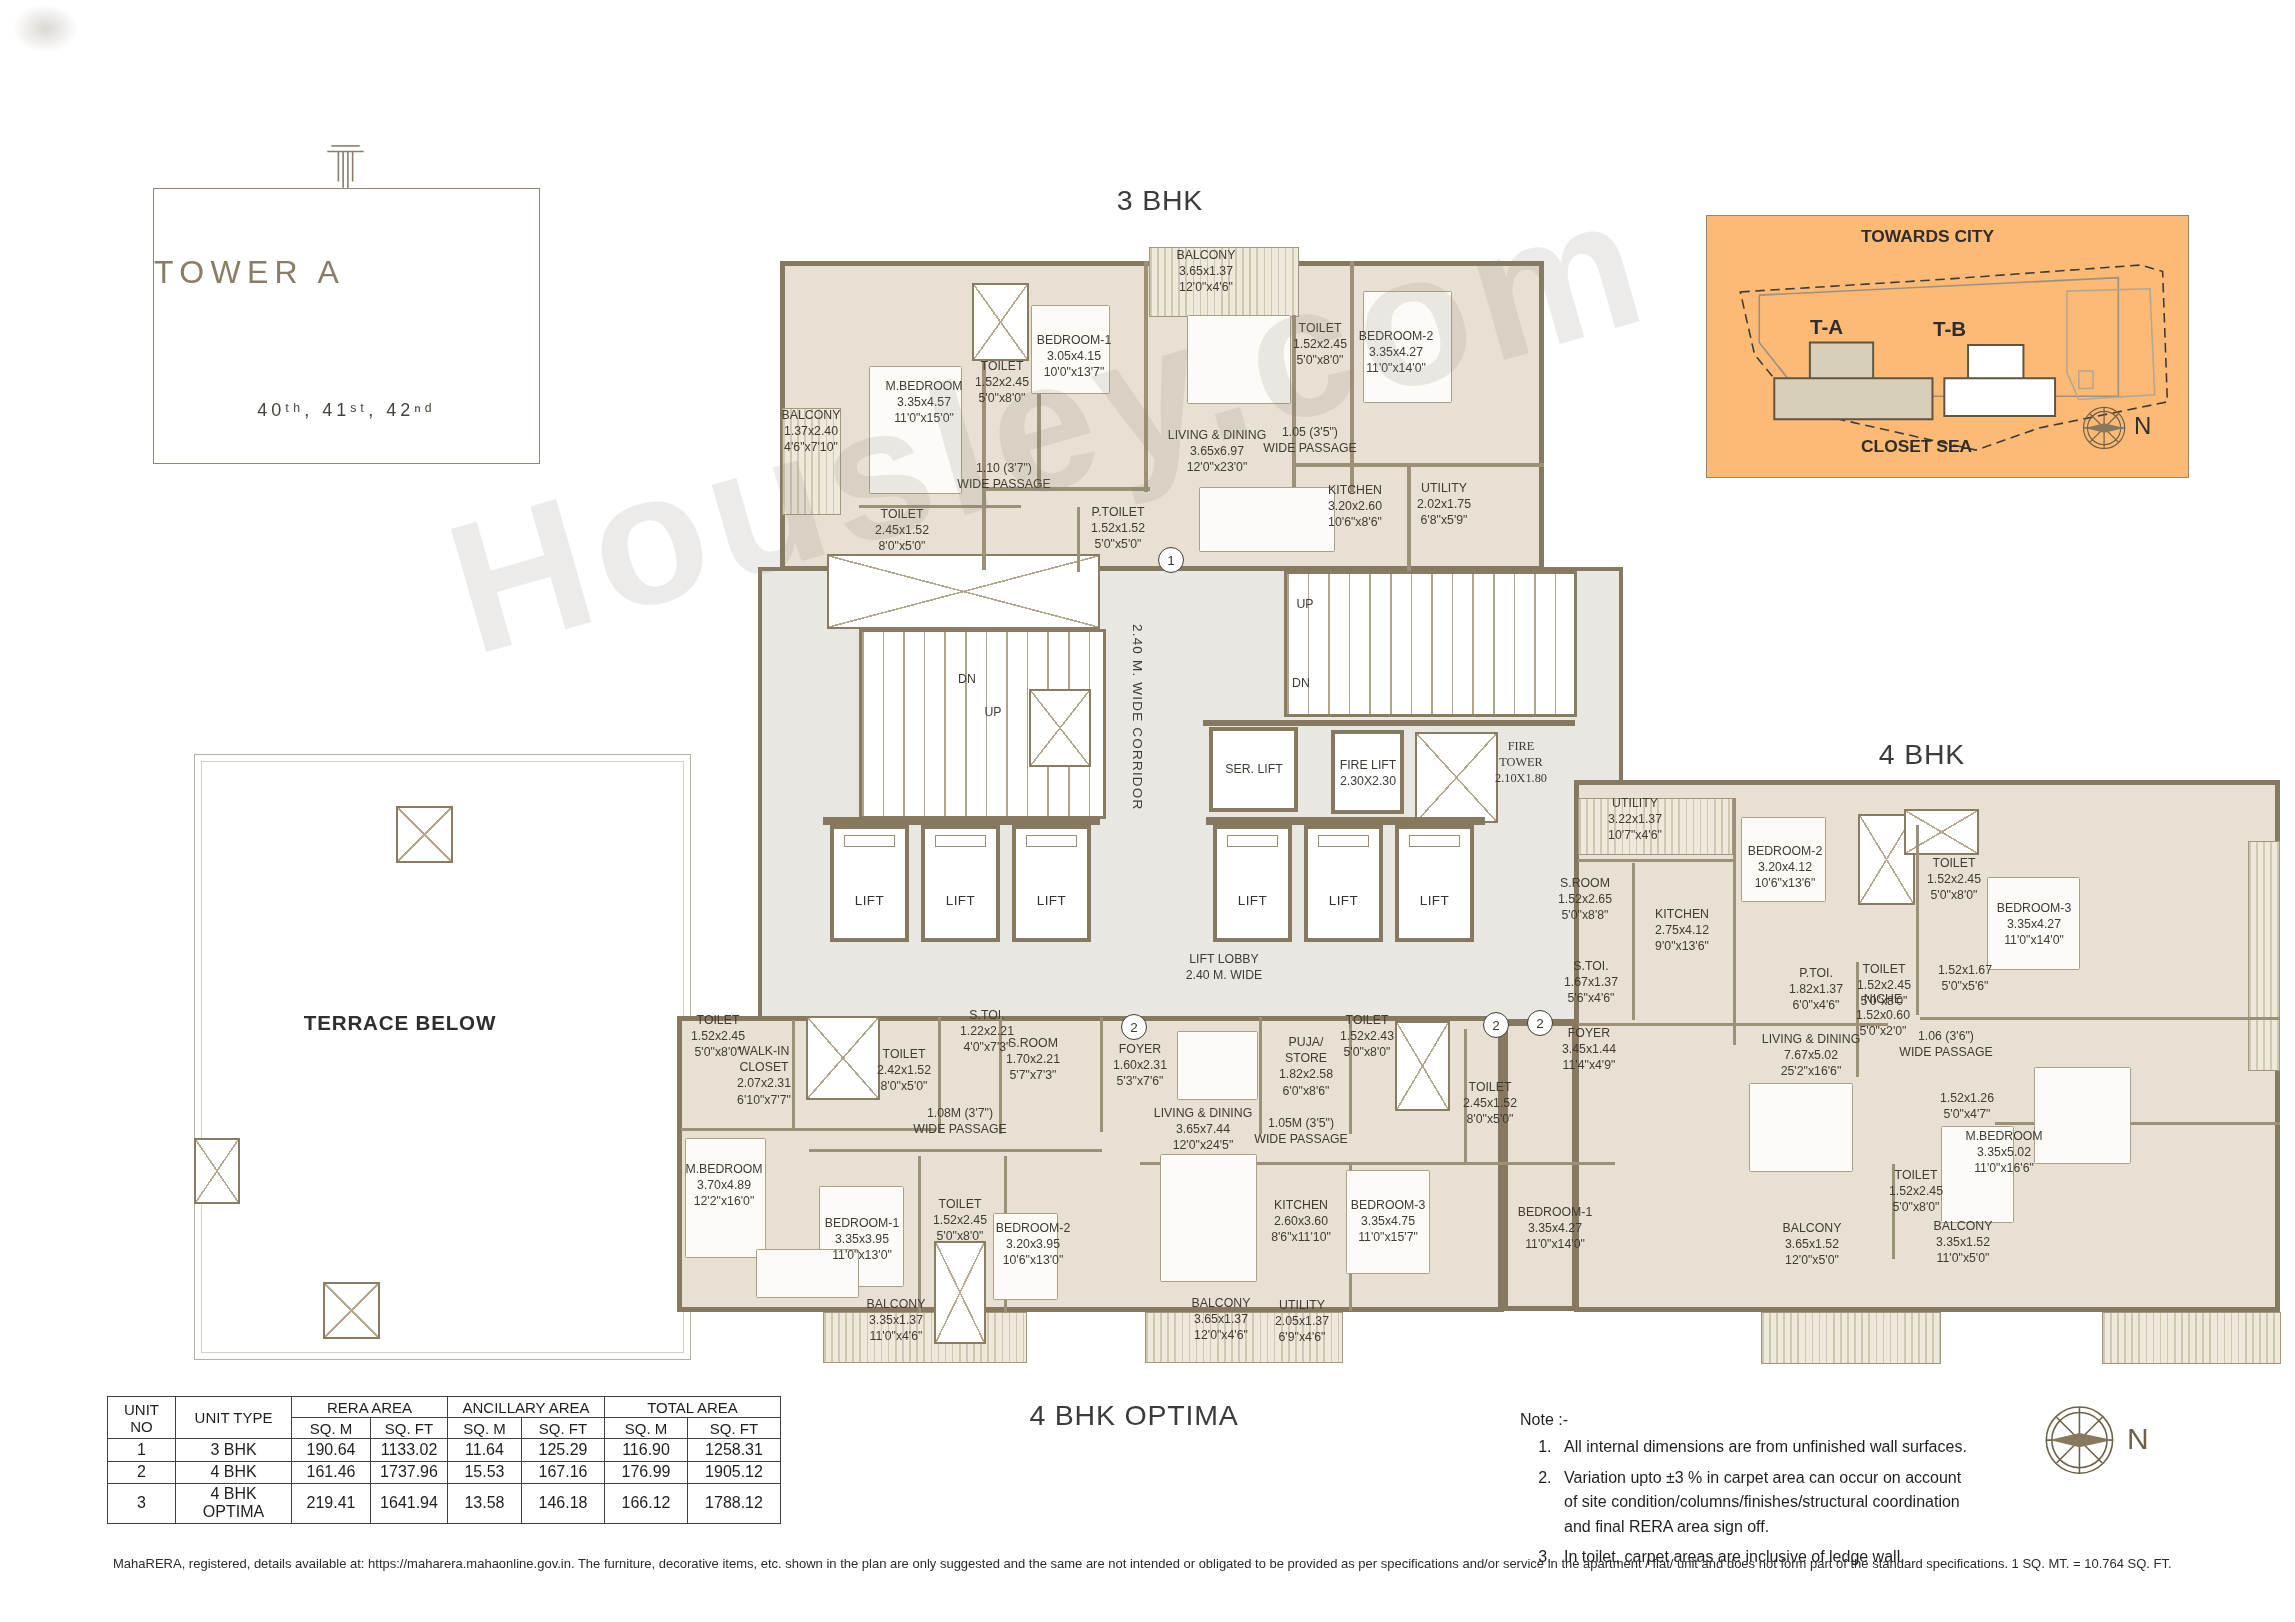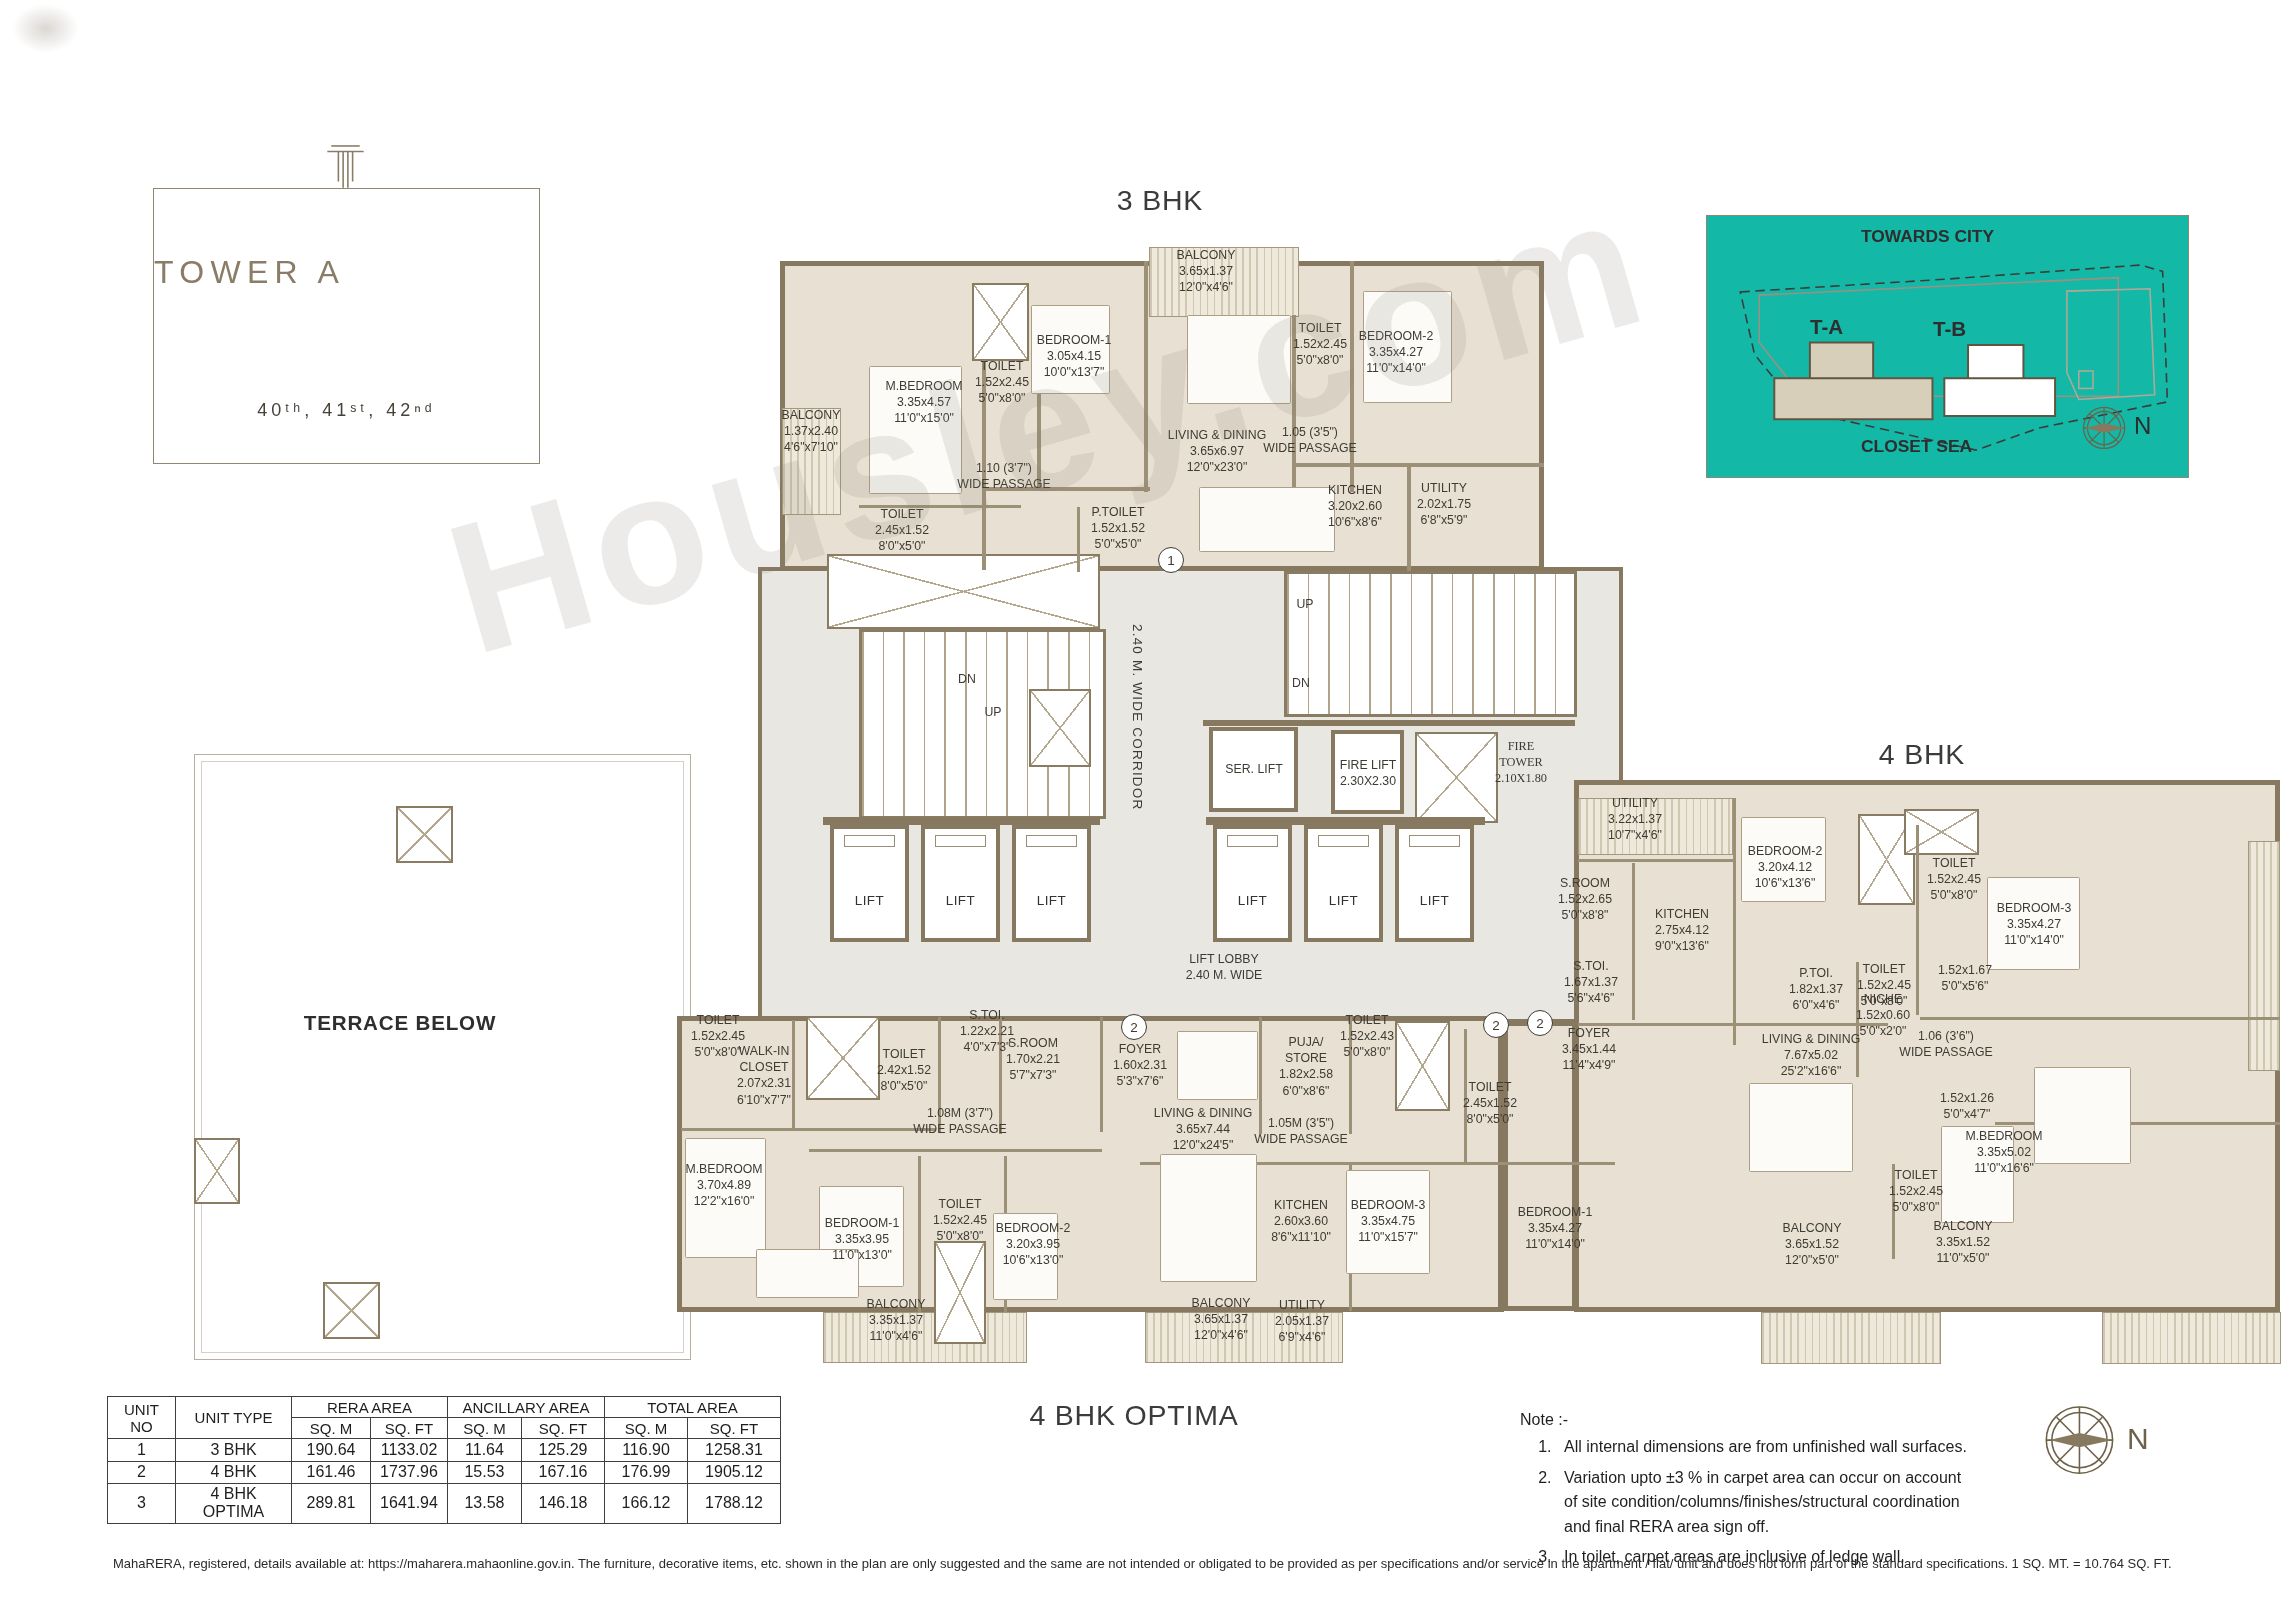--- a/index.html
+++ b/index.html
@@ -27,21 +27,21 @@
   .marker{position:absolute;width:24px;height:24px;border:1.6px solid #3e3b33;border-radius:50%;transform:translate(-50%,-50%);
         display:flex;align-items:center;justify-content:center;font-size:13.5px;color:#3e3b33;background:#fff;}
   .corridor-label{position:absolute;writing-mode:vertical-rl;font-size:13.5px;letter-spacing:1.2px;color:#3e3b33;}
   .heading{position:absolute;transform:translate(-50%,-50%);font-size:28.5px;color:#3b3b3b;letter-spacing:0.8px;white-space:nowrap;}
   .terrace-label{position:absolute;transform:translate(-50%,-50%);font-size:20.6px;font-weight:700;letter-spacing:0.8px;color:#2e2e2e;}
   
   .title-block{position:absolute;left:153px;top:188px;width:385px;height:274px;border:1.6px solid #8f8673;background:#fff;}
   .title-line{position:absolute;width:100%;text-align:left;color:#8a7c66;font-size:32px;letter-spacing:6.3px;}
   .title-floors{position:absolute;width:100%;text-align:center;color:#46423a;font-size:18px;letter-spacing:4px;}
   
-  .key-plan{position:absolute;left:1706px;top:215px;width:481px;height:261px;border:1.6px solid #8f8673;background:#14b8a6;}
+  .key-plan{position:absolute;left:1706px;top:215px;width:481px;height:261px;border:1.6px solid #8f8673;background:#fdba74;}
   .kp-label{position:absolute;font-size:17.4px;font-weight:700;color:#2e2e2e;white-space:nowrap;}
   
   .area-table{position:absolute;left:107px;top:1396px;border-collapse:collapse;background:#fff;}
   .area-table th,.area-table td{border:1.3px solid #3f3f3f;font-weight:400;font-size:16px;padding:1.6px 4.7px;text-align:center;color:#1e1e1e;}
   .area-table thead th{font-size:15px;}
   
   .notes{position:absolute;left:1520px;top:1411px;width:455px;font-size:16px;color:#1f1f1f;}
   .notes ol{margin:6.3px 0 0 0;padding-left:36px;}
   .notes li{margin-bottom:5.5px;line-height:1.55;padding-left:8px;}
   .disclaimer{position:absolute;left:113px;top:1556px;width:2173px;font-size:13px;color:#2b2b2b;white-space:nowrap;}
@@ -438,21 +438,21 @@
         <td>161.46</td>
         <td>1737.96</td>
         <td>15.53</td>
         <td>167.16</td>
         <td>176.99</td>
         <td>1905.12</td>
       </tr>
       <tr>
         <td>3</td>
         <td>4 BHK OPTIMA</td>
-        <td>289.81</td>
+        <td>219.41</td>
         <td>1641.94</td>
         <td>13.58</td>
         <td>146.18</td>
         <td>166.12</td>
         <td>1788.12</td>
       </tr>
     </tbody>
   </table>
 
   <div class="notes">

